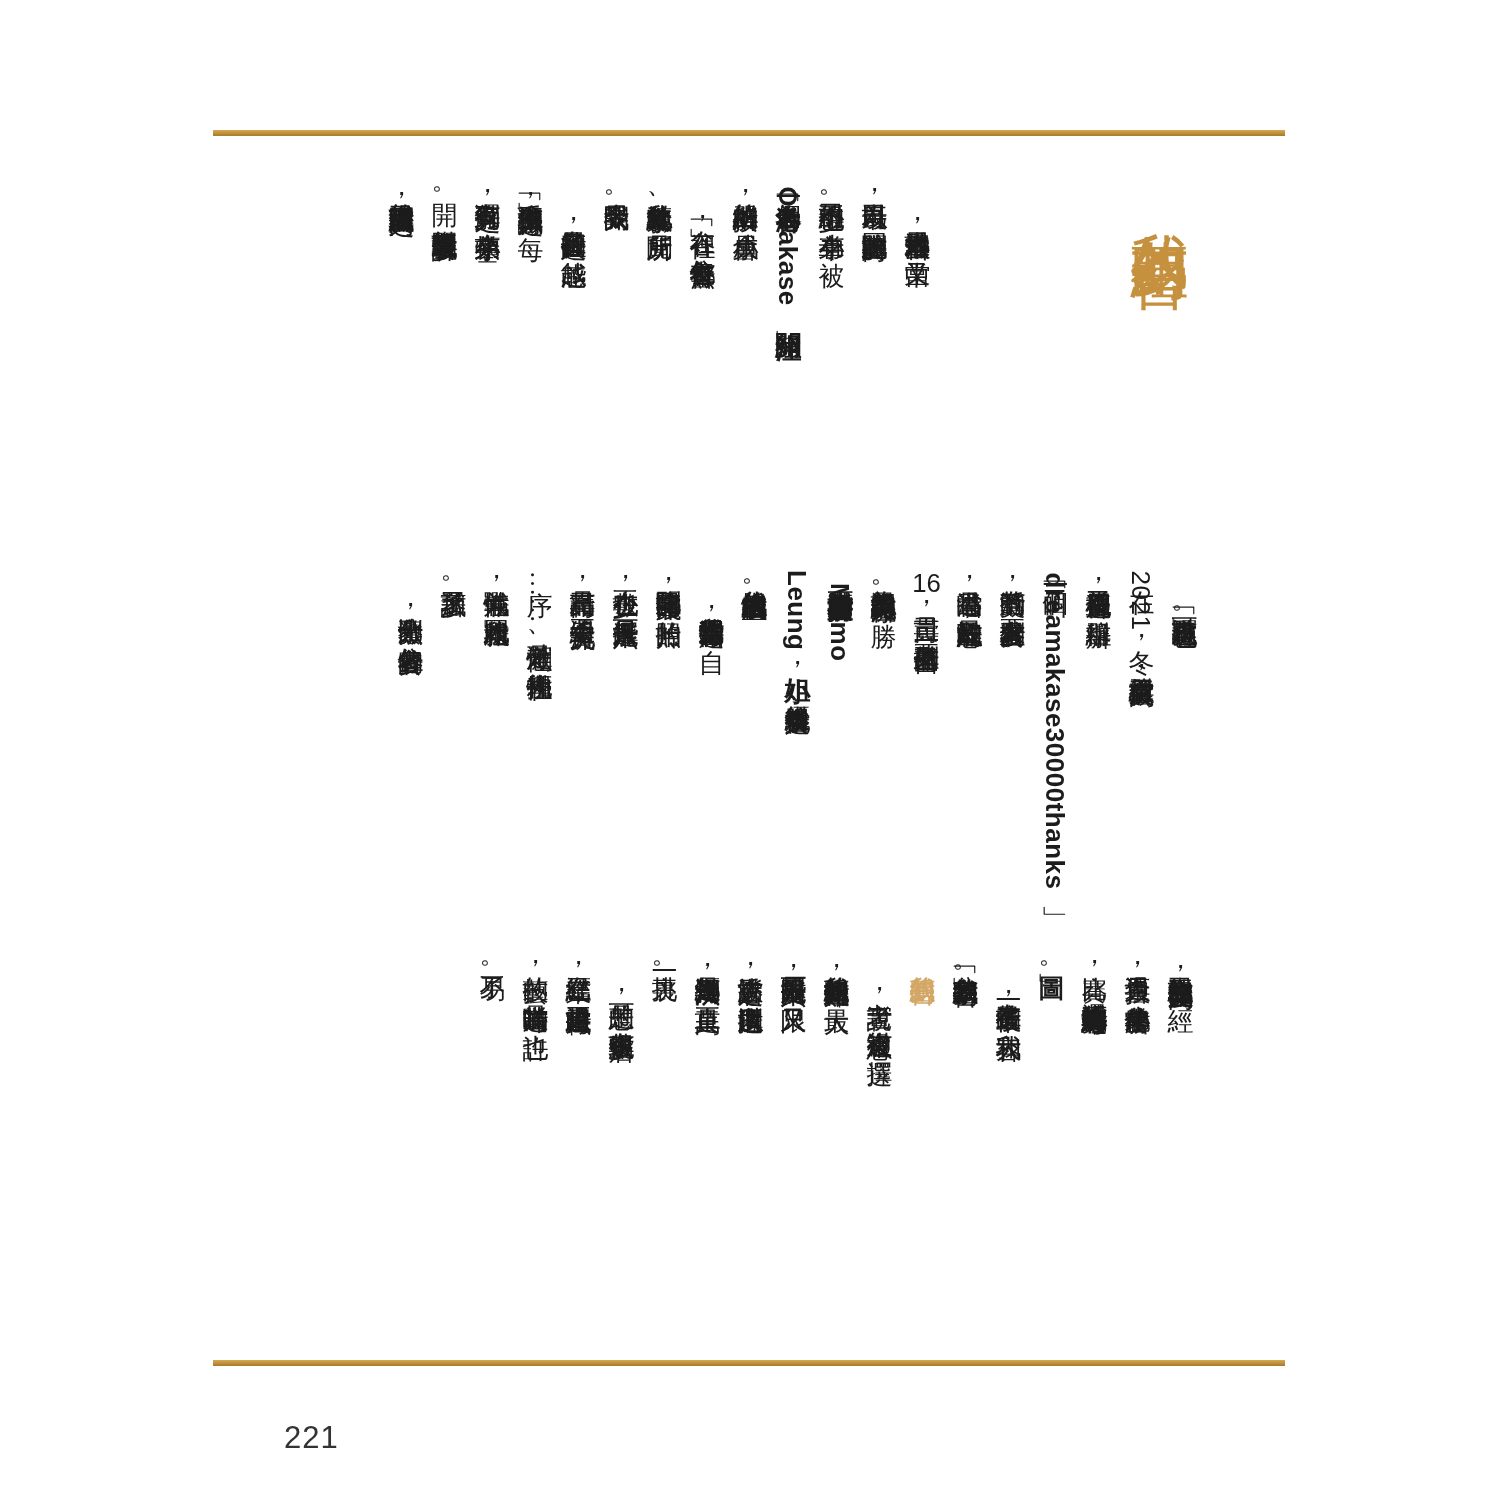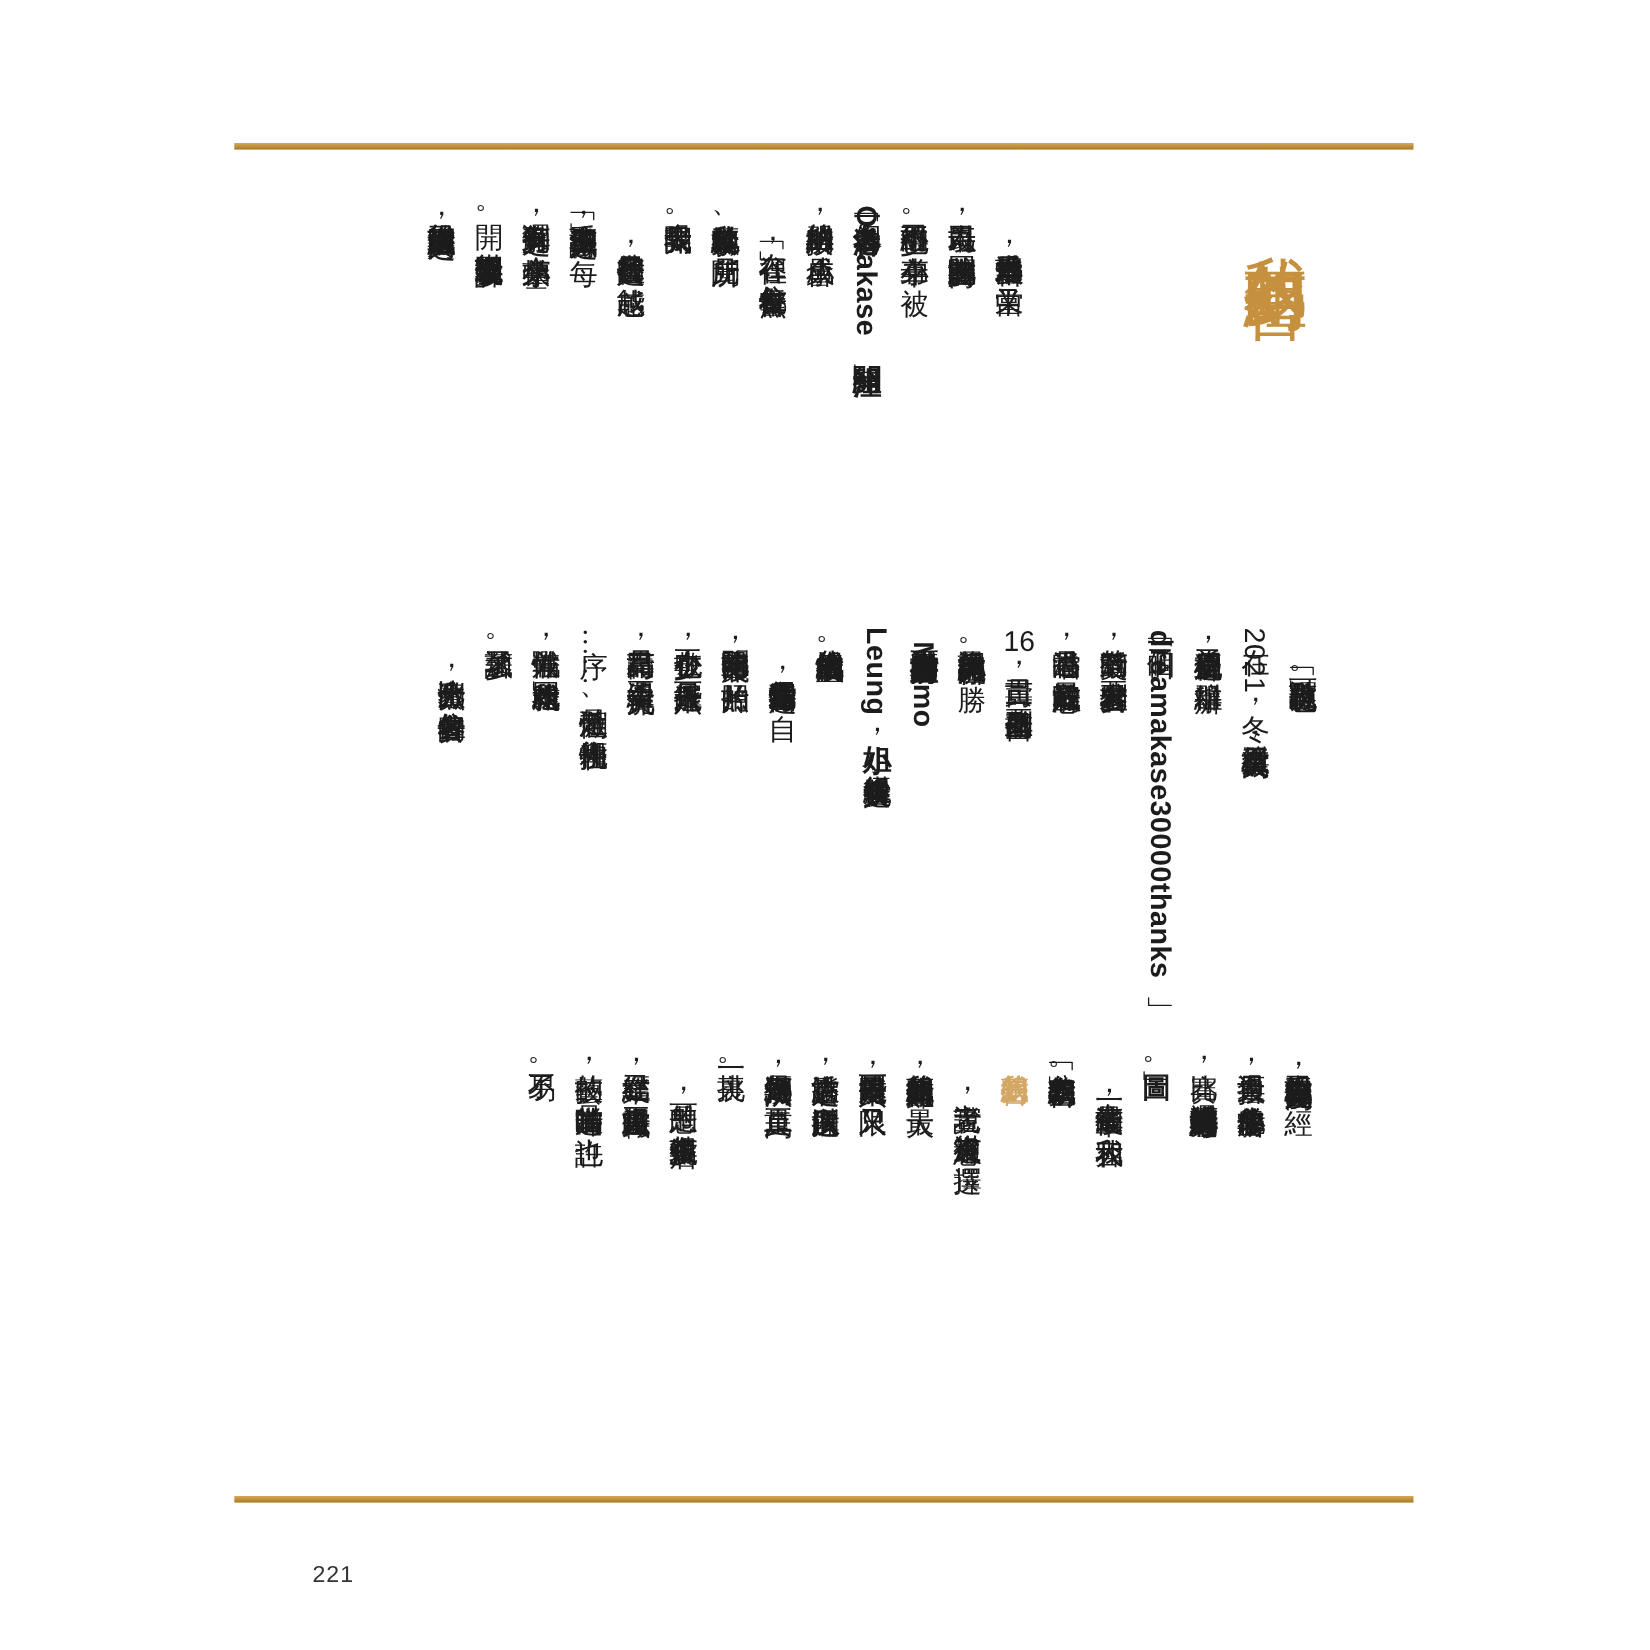--- a/index.html
+++ b/index.html
@@ -35,21 +35,21 @@
   .col.indent { padding-top:27px; }
   .col.subtitle { color:var(--subtitle-color,#d3a765); margin-right:12px; }
 
   .seg.bold  { font-weight:700; }
   .seg.latin { font-family:"Liberation Sans","DejaVu Sans",sans-serif; }
   .seg.tcy   { text-combine-upright:all; font-family:"Liberation Sans","DejaVu Sans",sans-serif; }
 
   #pagenum {
     position:absolute; left:284px; top:1420px;
     font-family:"Liberation Sans","DejaVu Sans",sans-serif;
-    font-size:21px; color:#333333; letter-spacing:1px;
+    font-size:31px; color:#333333; letter-spacing:1px;
   }
 </style>
 </head>
 <body>
 
 <div id="page">
   <div class="rule rule-top"></div>
 
   <h1 id="title">我的夢幻組合</h1>
 

